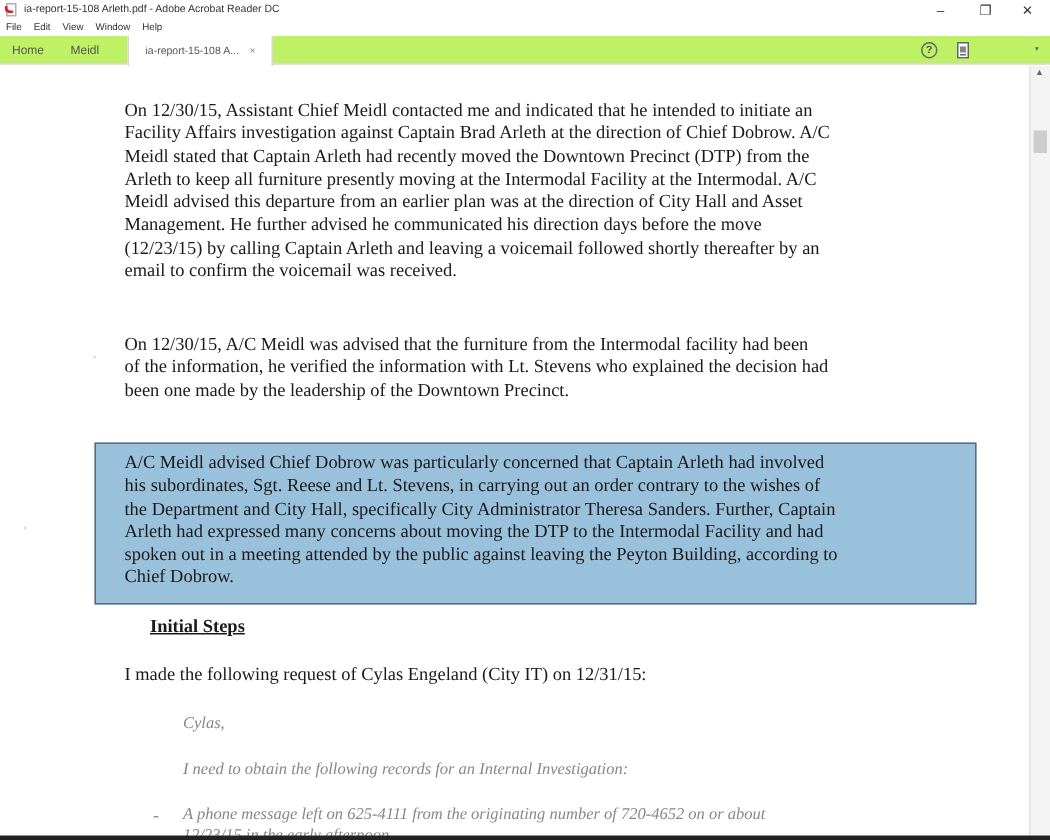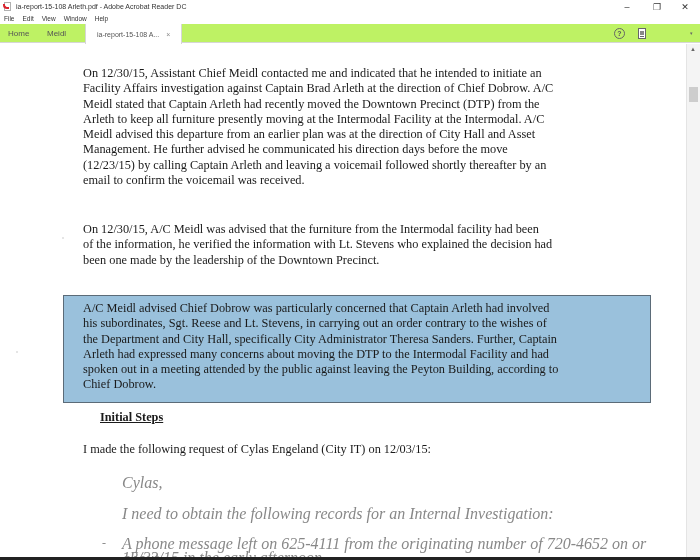--- a/index.html
+++ b/index.html
@@ -42,21 +42,21 @@
     .scrollbar { position: absolute; left: 686px; top: 44px; width: 14px; height: 516px; background: #f4f4f4; border-left: 1px solid #e4e4e4; }
     .scrollbar .up { position: absolute; left: 3px; top: 2px; font-size: 6px; color: #666; }
     .scrollbar .thumb { position: absolute; left: 2px; top: 43px; width: 9px; height: 15px; background: #cdcdcd; }
 
     .doc-text { font-family: "Liberation Serif", serif; font-size: 12.3px; color: #1a1a1a; line-height: 15.3px; }
     .p { position: absolute; left: 83px; width: 560px; }
     .p .ln { white-space: nowrap; display: block; }
 
     .highlight-box { position: absolute; left: 63px; top: 251px; width: 588px; height: 108px; background: #9ac1dc; border: 1.5px solid #5b6b78; }
     .heading { position: absolute; left: 83px; top: 366px; font-weight: bold; text-decoration: underline; font-size: 12.3px; margin-left: 17px; }
-    .email { font-family: "Liberation Serif", serif; font-style: italic; color: #888; font-size: 16px; }
+    .email { font-family: "Liberation Serif", serif; font-style: italic; color: #888; font-size: 11px; }
     .dash { position: absolute; left: 102px; font-size: 12px; color: #888; }
     .bottom-shadow { position: absolute; left: 0; top: 557px; width: 700px; height: 3px; background: #222; }
     .specks { position: absolute; width: 2px; height: 2px; background: #ddd; border-radius: 50%; }
   </style>
 </head>
 <body>
 
 <div class="titlebar">
   <span class="app-icon">
       <span class="page"></span>
@@ -116,21 +116,21 @@
     <span class="ln">A/C Meidl advised Chief Dobrow was particularly concerned that Captain Arleth had involved</span>
     <span class="ln">his subordinates, Sgt. Reese and Lt. Stevens, in carrying out an order contrary to the wishes of</span>
     <span class="ln">the Department and City Hall, specifically City Administrator Theresa Sanders.  Further, Captain</span>
     <span class="ln">Arleth had expressed many concerns about moving the DTP to the Intermodal Facility and had</span>
     <span class="ln">spoken out in a meeting attended by the public against leaving the Peyton Building, according to</span>
     <span class="ln">Chief Dobrow.</span>
   </div>
 
   <div class="heading">Initial Steps</div>
 
-  <div class="p" style="top: 398px;">I made the following request of Cylas Engeland (City IT) on 12/03/15:</div>
+  <div class="p" style="top: 398px;">I made the following request of Cylas Engeland (City IT) on 12/31/15:</div>
 
   <div class="p email" style="left: 122px; top: 431px;">Cylas,</div>
   <div class="p email" style="left: 122px; top: 462px;">I need to obtain the following records for an Internal Investigation:</div>
   <span class="dash" style="top: 492px;">-</span>
   <div class="p email" style="left: 122px; top: 492px;">A phone message left on 625-4111 from the originating number of 720-4652 on or about</div>
   <div class="p email" style="left: 122px; top: 506px;">12/23/15 in the early afternoon.</div>
 
   <span class="specks" style="left: 62px; top: 193px;"></span>
   <span class="specks" style="left: 16px; top: 307px;"></span>
 </div>

